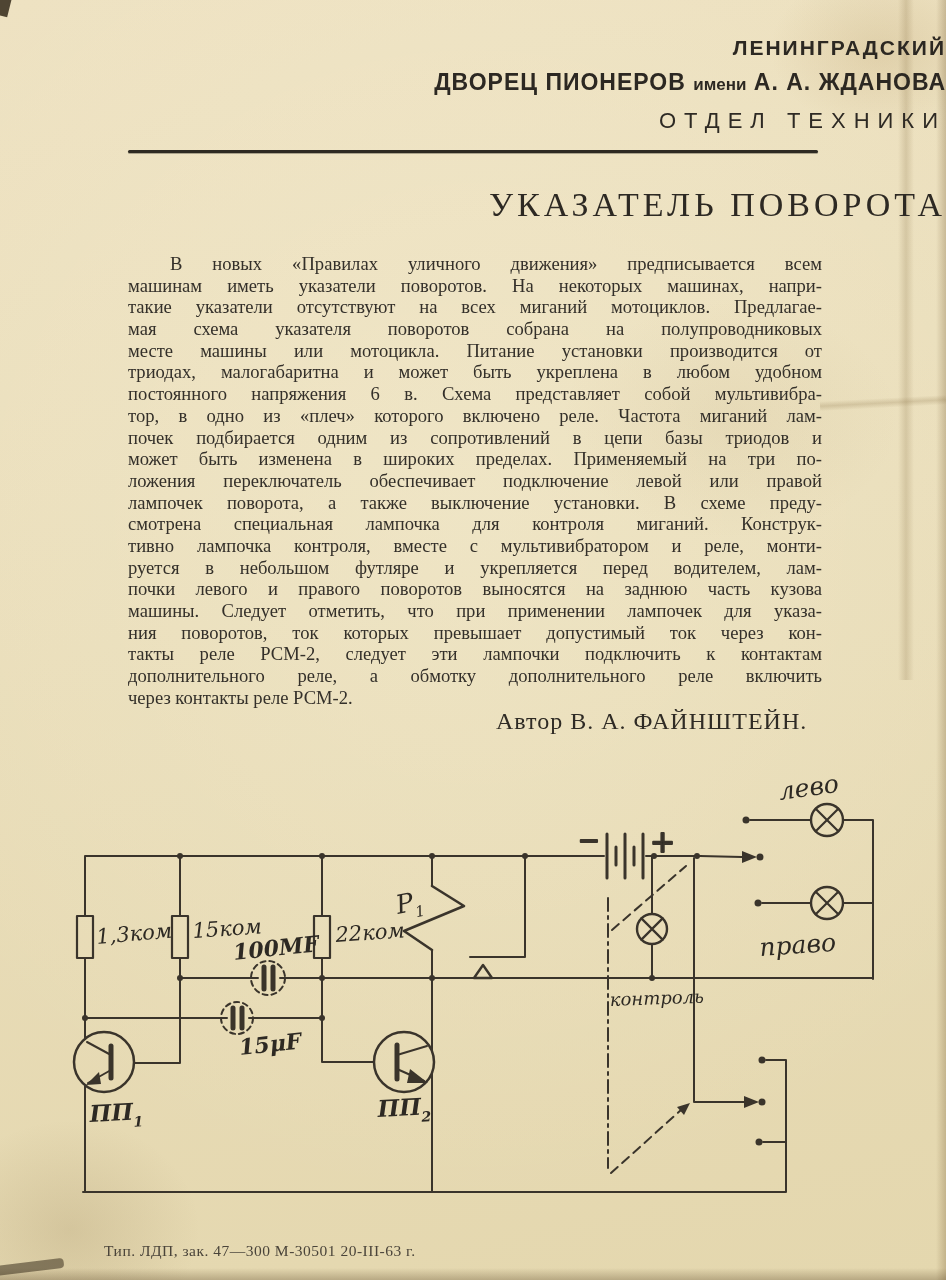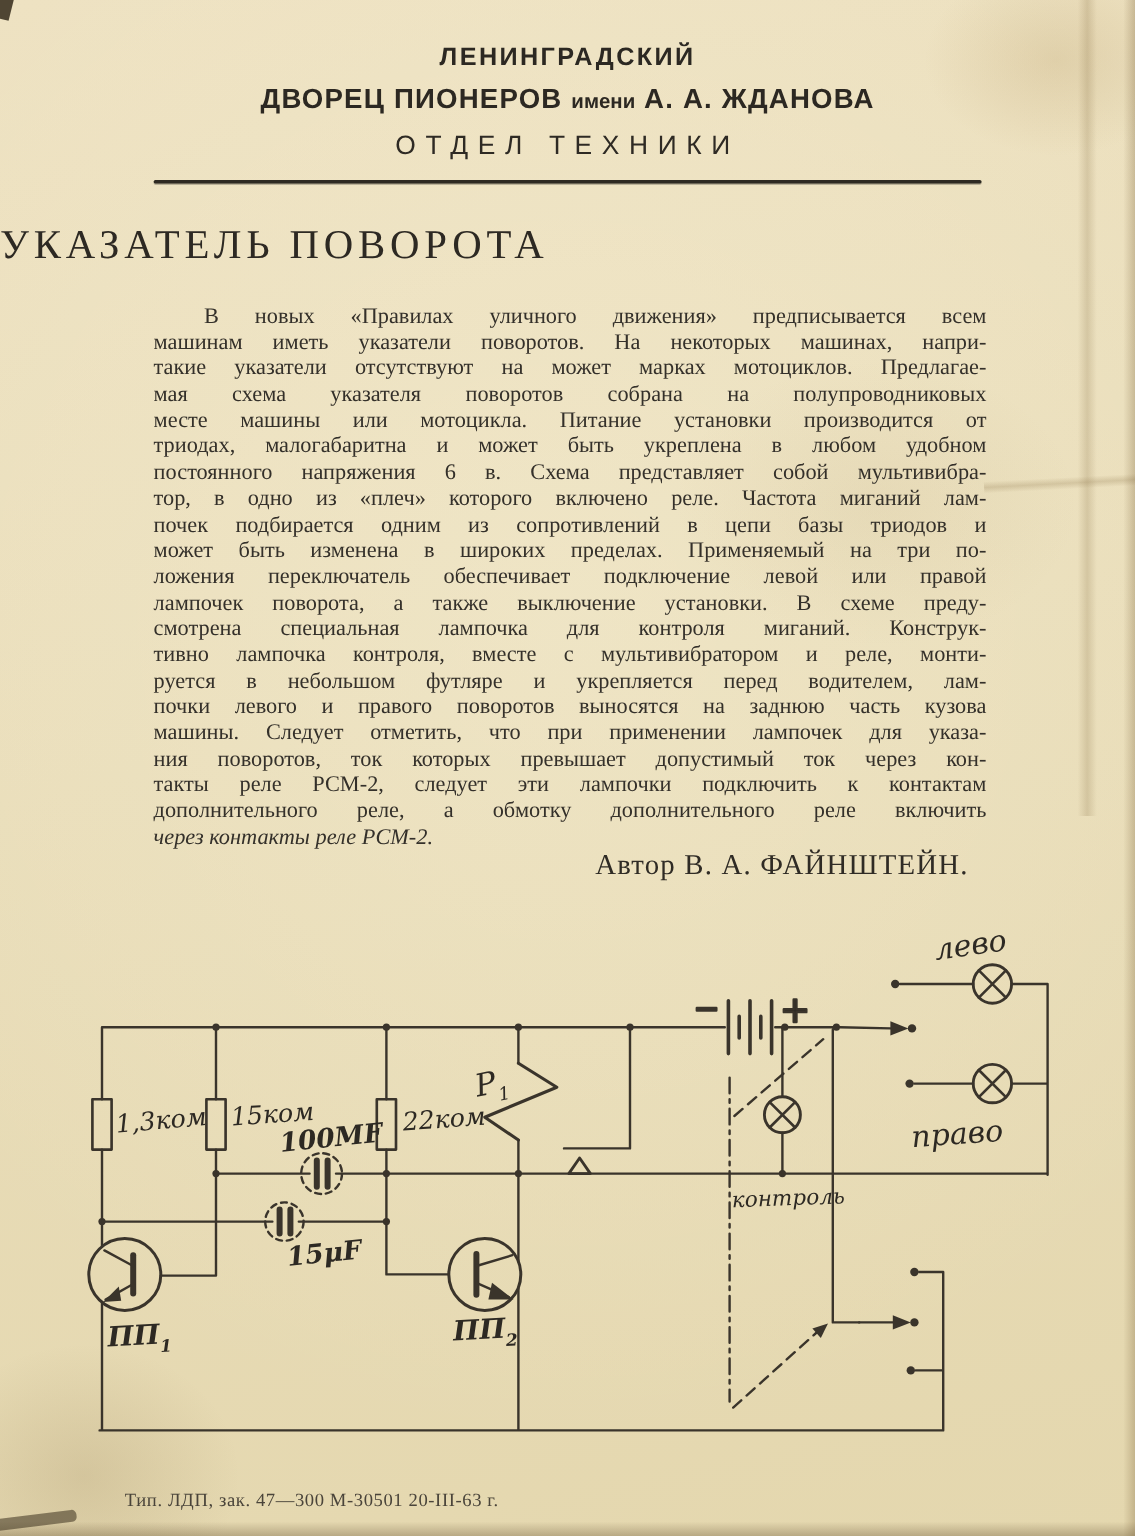--- a/index.html
+++ b/index.html
@@ -27,55 +27,55 @@
   .crease-right{left:898px;top:0;width:16px;height:680px;
     background:linear-gradient(90deg,rgba(0,0,0,0),rgba(120,95,50,.20) 50%,rgba(0,0,0,0));}
   .fold-right-mid{left:820px;top:398px;width:126px;height:10px;
     background:linear-gradient(180deg,rgba(0,0,0,0),rgba(125,100,55,.22) 50%,rgba(0,0,0,0));transform:rotate(-3deg);}
   .edge-right{right:0;top:0;width:10px;height:1280px;background:linear-gradient(90deg,rgba(0,0,0,0),rgba(110,85,45,.28));}
   .edge-bottom{left:0;top:1268px;width:946px;height:12px;background:linear-gradient(180deg,rgba(0,0,0,0),rgba(80,60,30,.30));}
   .stain-tr{left:770px;top:-30px;width:220px;height:160px;background:radial-gradient(closest-side,rgba(165,130,70,.18),rgba(0,0,0,0));}
   .stain-bl{left:-60px;top:1120px;width:260px;height:220px;background:radial-gradient(closest-side,rgba(120,95,50,.16),rgba(0,0,0,0));}
   .stain-mid{left:560px;top:300px;width:340px;height:240px;background:radial-gradient(closest-side,rgba(150,120,65,.08),rgba(0,0,0,0));}
 
-  .header{position:absolute;left:0;top:36px;width:946px;text-align:center;}
+  .header{position:absolute;left:0;top:36px;width:946px;text-align:right;}
   .h-line1{
     font-family:"Liberation Sans","DejaVu Sans",sans-serif;
     font-weight:bold;font-size:21px;letter-spacing:2px;color:#2c2822;
   }
   .h-line2{
     margin-top:9px;
     font-family:"Liberation Sans","DejaVu Sans",sans-serif;
     font-weight:bold;font-size:23px;letter-spacing:1px;color:#2c2822;
   }
   .h-line2 .small{font-size:17px;font-weight:bold;letter-spacing:0;}
   .h-line3{
     margin-top:12px;
     font-family:Liberation Sans, sans-serif;
     font-size:22px;letter-spacing:8px;color:#2e2a24;
   }
   .rule{
     position:absolute;left:128px;top:150px;width:690px;height:3px;
     background:#2e2a22;border-radius:2px;box-shadow:0 1px 0 rgba(46,42,34,.35);
   }
   .title{
-    position:absolute;left:0;top:186px;width:946px;text-align:left;
+    position:absolute;left:0;top:186px;width:946px;text-align:right;
     font-size:34px;letter-spacing:4px;color:#2d2923;
   }
   .body-paragraph{
     position:absolute;left:128px;top:253px;width:694px;
     font-size:18.6px;color:#34302a;
   }
   .body-paragraph .body-line{
     height:21.7px;line-height:21.7px;
     text-align:justify;text-align-last:justify;
     white-space:normal;
   }
   .body-paragraph div.body-line:first-of-type{text-indent:42px;}
-  .body-paragraph div.body-line:last-of-type{text-align-last:left;font-style:italic;}
+  .body-paragraph div.body-line:last-of-type{text-align-last:left;}
   .author-line{
     position:absolute;left:496px;top:708px;
     font-size:24px;letter-spacing:1px;color:#2f2b25;
   }
   .footer-imprint{
     position:absolute;left:104px;top:1242px;
     font-size:15.5px;letter-spacing:.5px;color:#4a443a;
   }
   svg.schematic{position:absolute;left:0;top:0;}
   svg text{font-family:"DejaVu Serif","Liberation Serif",serif;font-style:italic;fill:#2d2923;}
@@ -108,21 +108,21 @@
 
   <div class="title">УКАЗАТЕЛЬ ПОВОРОТА</div>
 
   <div class="body-paragraph">
 
       <div class="body-line">В новых «Правилах уличного движения» предписывается всем</div>
 
       <div class="body-line">машинам иметь указатели поворотов. На некоторых машинах, напри-</div>
 
 
-      <div class="body-line">такие указатели отсутствуют на может марках мотоциклов. Предлагае-</div>
+      <div class="body-line">такие указатели отсутствуют на всех миганий мотоциклов. Предлагае-</div>
 
       <div class="body-line">мая схема указателя поворотов собрана на полупроводниковых</div>
 
       <div class="body-line">месте машины или мотоцикла. Питание установки производится от</div>
 
       <div class="body-line">триодах, малогабаритна и может быть укреплена в любом удобном</div>
 
       <div class="body-line">постоянного напряжения 6 в. Схема представляет собой мультивибра-</div>
 
       <div class="body-line">тор, в одно из «плеч» которого включено реле. Частота миганий лам-</div>

